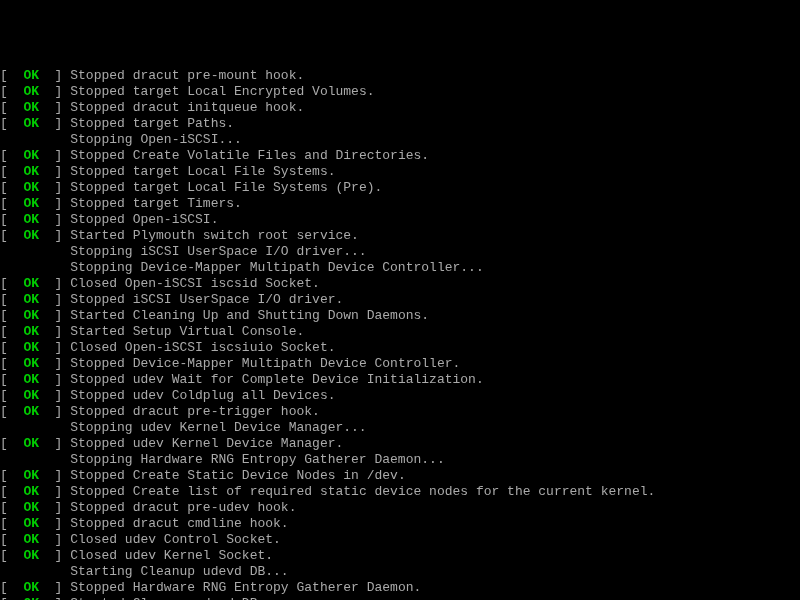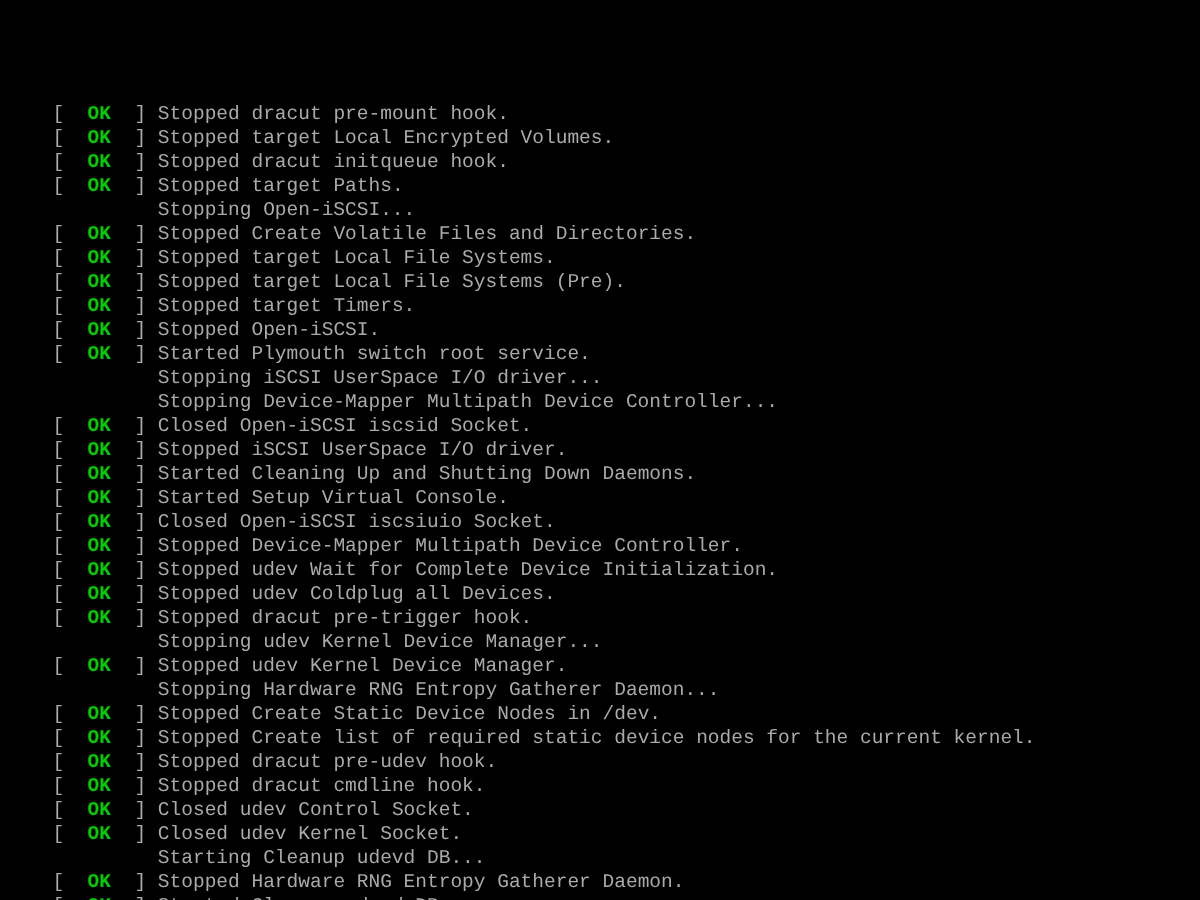--- a/index.html
+++ b/index.html
@@ -14,21 +14,20 @@
       font-size: 13px;
       line-height: 16px;
       padding: 4px 0 0 0;
       width: 800px;
       height: 600px;
       overflow: hidden;
       white-space: pre;
     }
     .line {
       display: block;
-      padding-left: 35px;
     }
     .bracket {
       color: #aaa;
     }
     .ok {
       color: #00cc00;
       font-weight: bold;
     }
     .msg {
       color: #aaa;

